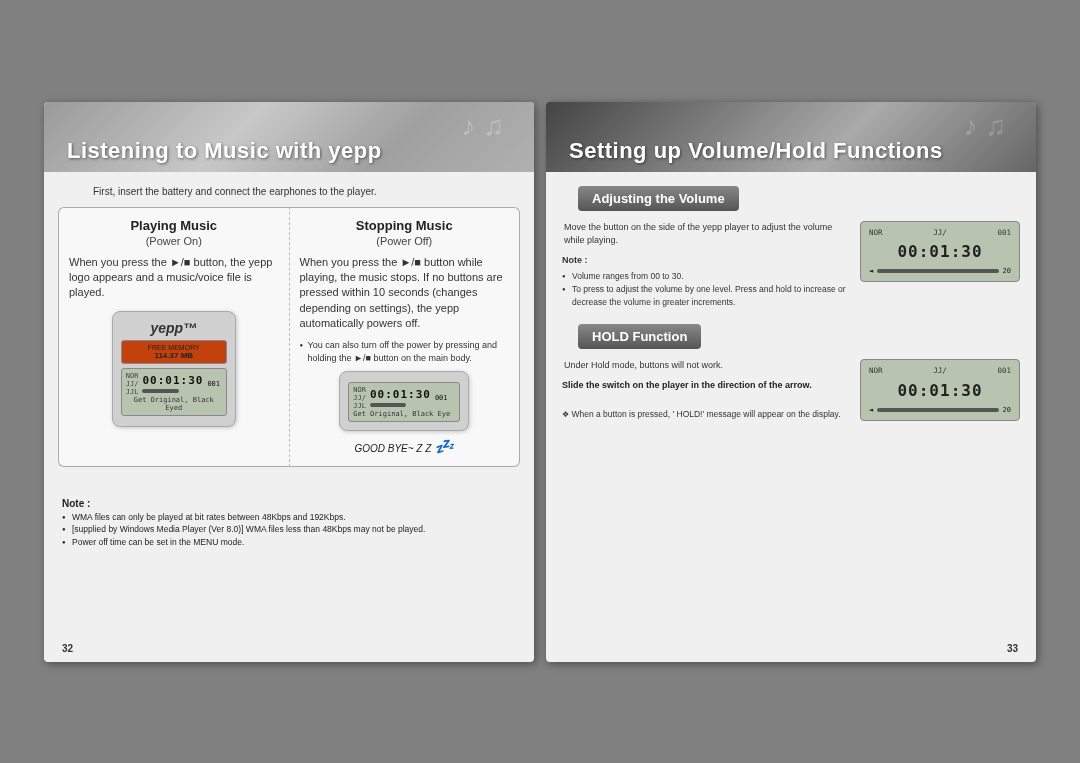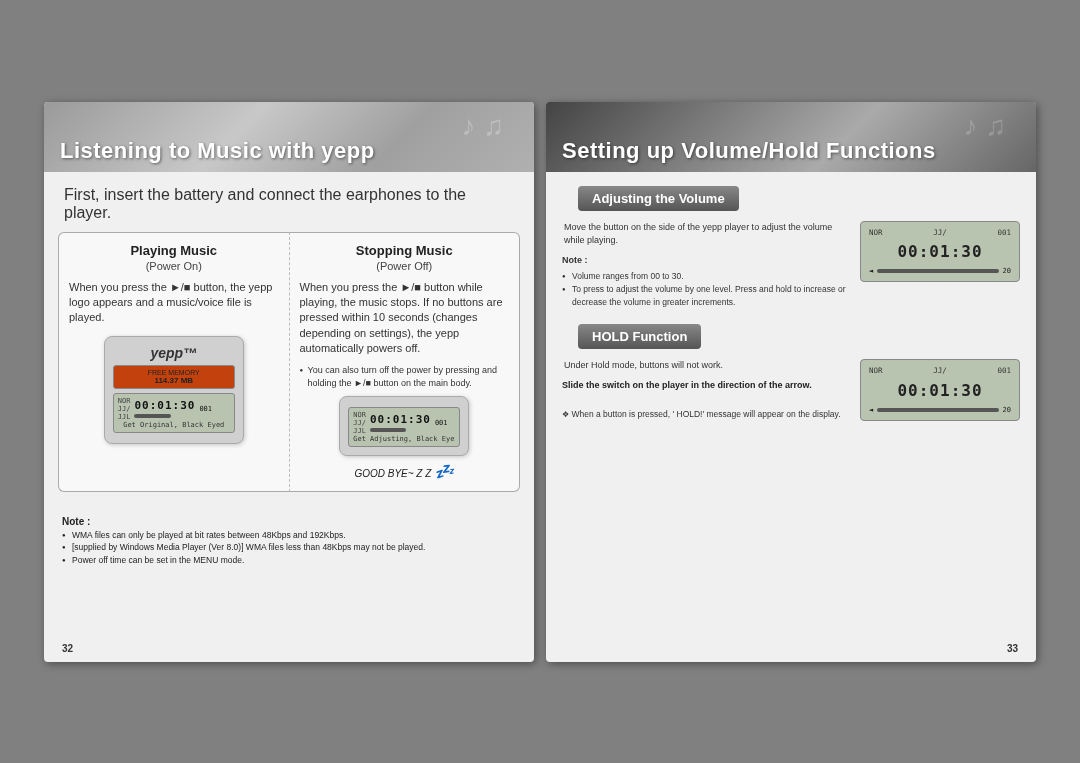--- a/index.html
+++ b/index.html
@@ -53,32 +53,34 @@
       bottom: 8px;
       left: 16px;
       font-size: 22px;
       font-weight: bold;
       color: #fff;
       text-shadow: 1px 1px 3px rgba(0,0,0,0.5);
       letter-spacing: 0.5px;
     }
     .page-header-title span {
       color: #fff;
+      margin-left: 7px;
     }
     .page-intro {
-      font-size: 16px;
+      font-size: 10px;
       color: #333;
       padding: 0 36px 10px 20px;
+      margin-left: 29px;
     }
     
     .music-boxes {
       display: flex;
       gap: 0;
       padding: 0 14px;
-      margin-bottom: 12px;
+      margin-bottom: 19px;
     }
     .music-box {
       flex: 1;
       border: 1.5px solid #aaa;
       border-radius: 6px;
       padding: 10px 10px 10px 10px;
       background: #f8f8f8;
       font-size: 9.5px;
       color: #222;
       position: relative;
@@ -121,21 +123,21 @@
       content: '●';
       font-size: 6px;
       position: absolute;
       left: 0;
       top: 2px;
     }
     
     .yepp-device {
       background: #d0d0d0;
       border-radius: 8px;
-      width: 140px;
+      width: 124px;
       margin: 10px auto;
       padding: 8px 8px 10px;
       text-align: center;
       border: 1px solid #aaa;
       box-shadow: 1px 1px 4px rgba(0,0,0,0.2);
     }
     .yepp-logo {
       font-size: 14px;
       font-style: italic;
       font-weight: bold;
@@ -389,21 +391,21 @@
           <div class="stop-device">
             <div class="display-box">
               <div class="display-box-inner">
                 <div style="font-size:7px;color:#444;">NOR<br>JJ/<br>JJL</div>
                 <div>
                   <div class="display-time">00:01:30</div>
                   <div class="display-bar"></div>
                 </div>
                 <div style="font-size:7px;">001</div>
               </div>
-              <div style="font-size:7px;color:#333;">Get Adjusting, Black Eye</div>
+              <div style="font-size:7px;color:#333;">Get Original, Black Eye</div>
             </div>
           </div>
 
           <div class="goodbye-text">
             <span>GOOD BYE~ Z Z</span>
             <span style="font-size:16px;">💤</span>
           </div>
         </div>
       </div>
 

